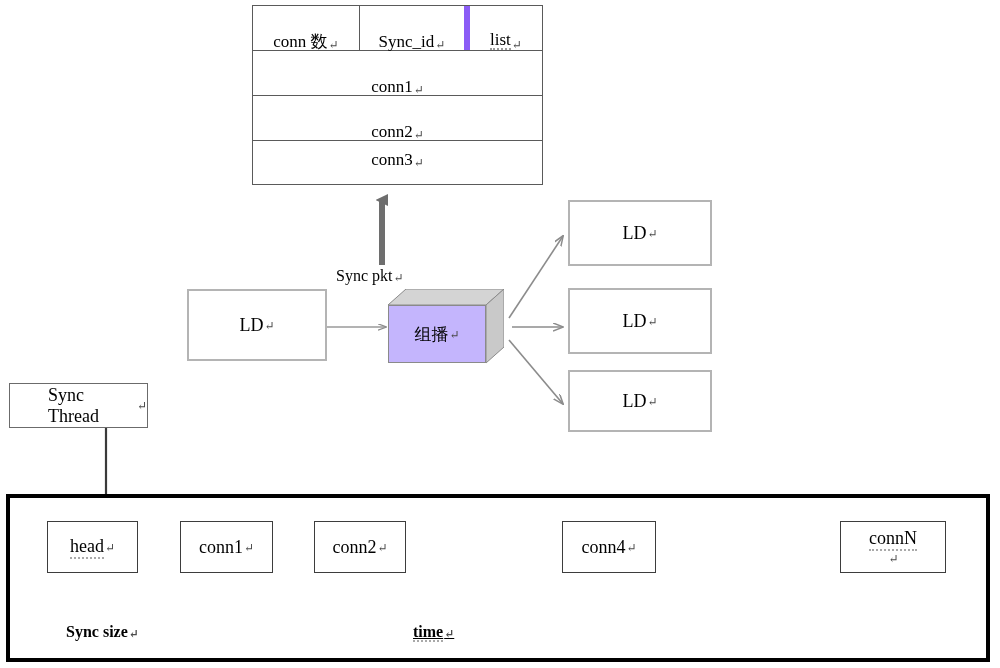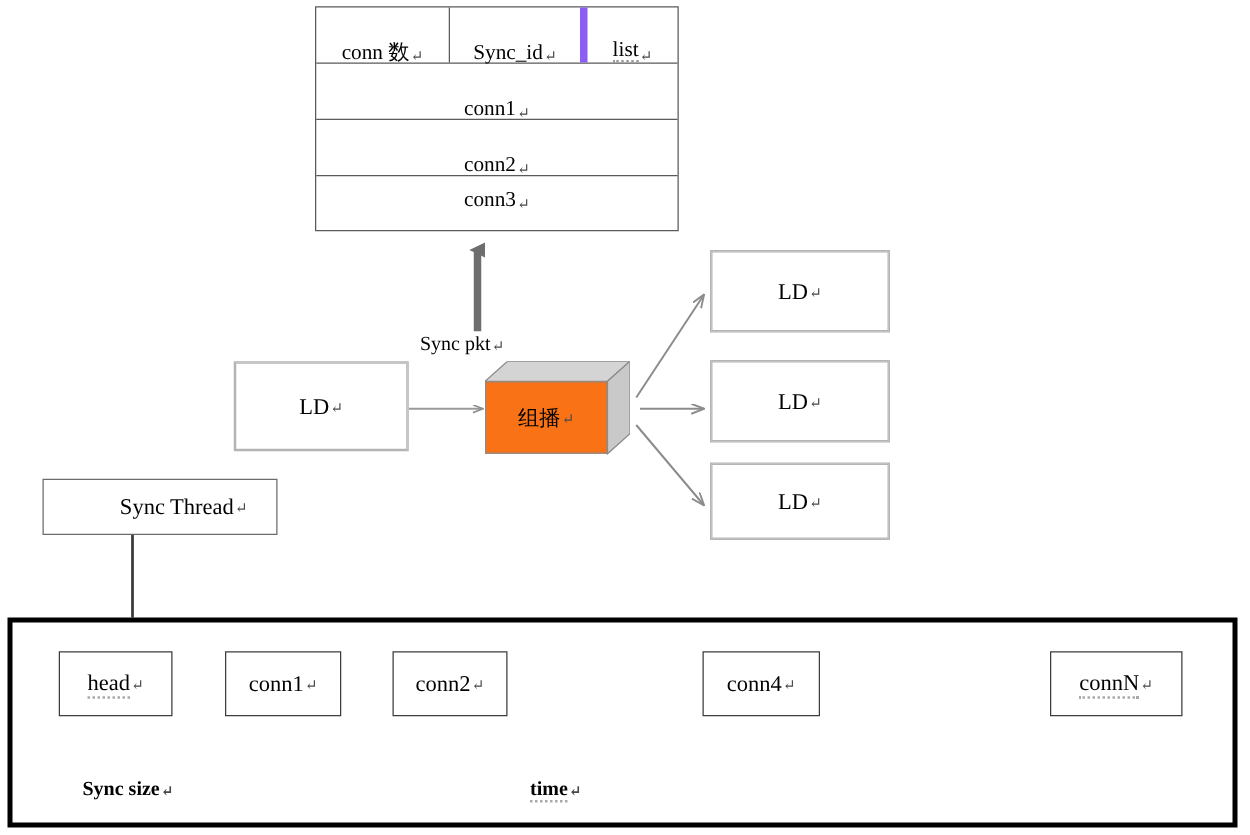--- a/index.html
+++ b/index.html
@@ -111,21 +111,21 @@
     width: 116px;
     height: 76px;
   }
   .cube-front {
     position: absolute;
     left: 0px;
     top: 16px;
     width: 98px;
     height: 58px;
     border: 1px solid #8a8a8a;
-    background: #f97316;
+    background: #c4b5fd;
     display: flex;
     align-items: center;
     justify-content: center;
     font-size: 17px;
     box-sizing: border-box;
   }
 
   
   .rect-box {
     border: 1px solid #6b6b6b;
@@ -295,21 +295,21 @@
   </div>
 </div>
 
 <div class="abs ld-box" style="left:568px; top:370px; width:144px; height:62px;">
   <div class="ld-inner">
     <span>LD</span>
       <span class="pilcrow">↵</span>
   </div>
 </div>
 
-<div class="abs rect-box" style="left:34px; top:383px; width:188px; height:45px;padding-left:38px;">
+<div class="abs rect-box" style="left:9px; top:383px; width:139px; height:45px;padding-left:38px;">
   <span>Sync Thread</span>
     <span class="pilcrow">↵</span>
 </div>
 
 <div class="abs sync-list-frame"></div>
 
 <div class="abs rect-box thin-dark" style="left:47px; top:521px; width:91px; height:52px;">
   <span class="underline-wave">head</span>
     <span class="pilcrow">↵</span>
 </div>
@@ -322,24 +322,24 @@
 <div class="abs rect-box thin-dark" style="left:314px; top:521px; width:92px; height:52px;">
   <span>conn2</span>
     <span class="pilcrow">↵</span>
 </div>
 
 <div class="abs rect-box thin-dark" style="left:562px; top:521px; width:94px; height:52px;">
   <span>conn4</span>
     <span class="pilcrow">↵</span>
 </div>
 
-<div class="abs rect-box thin-dark" style="left:840px; top:521px; width:106px; height:52px;">
+<div class="abs rect-box thin-dark" style="left:840px; top:521px; width:106px; height:52px;flex-direction:column;">
   <span class="underline-wave">connN</span>
     <span class="pilcrow">↵</span>
 </div>
 
 <div class="abs bold-label" style="left:66px; top:624px;">
   <span>Sync size</span><span class="pilcrow">↵</span>
 </div>
 
-<div class="abs bold-label" style="left:424px; top:624px;">
+<div class="abs bold-label" style="left:413px; top:624px;text-decoration:underline;">
   <span class="underline-wave">time</span><span class="pilcrow">↵</span>
 </div>
 
 </body></html>

